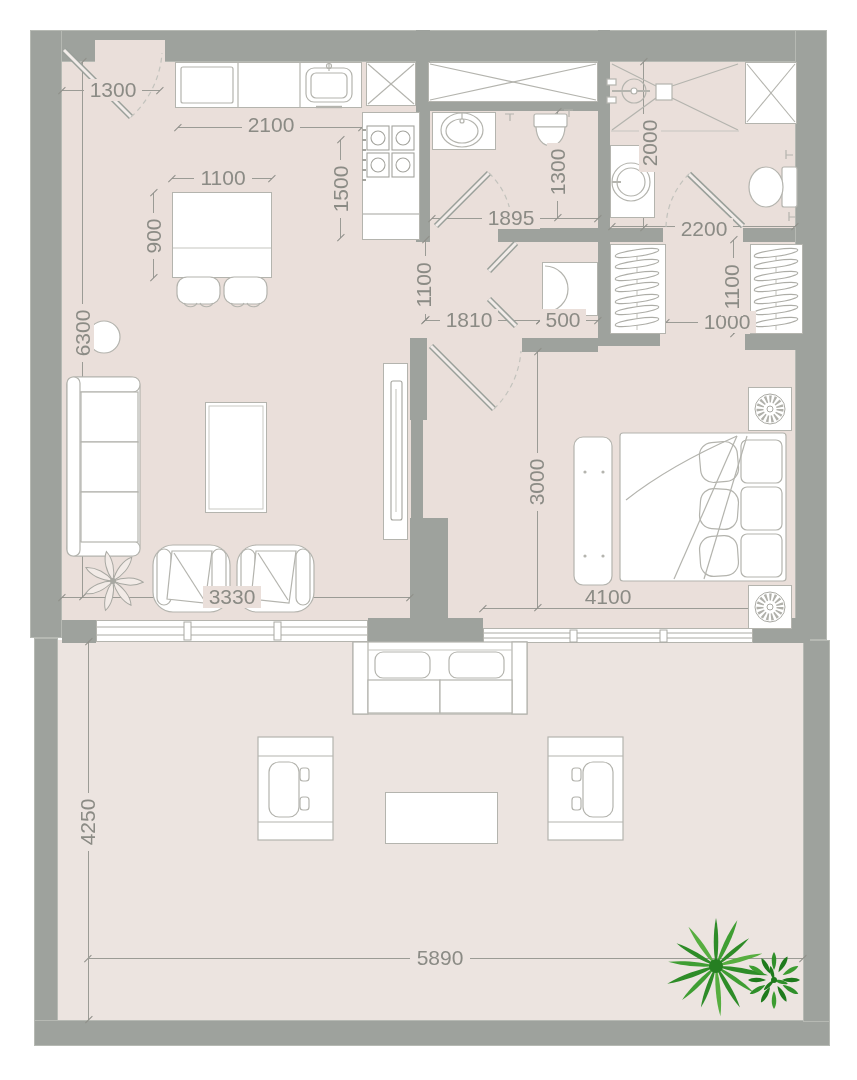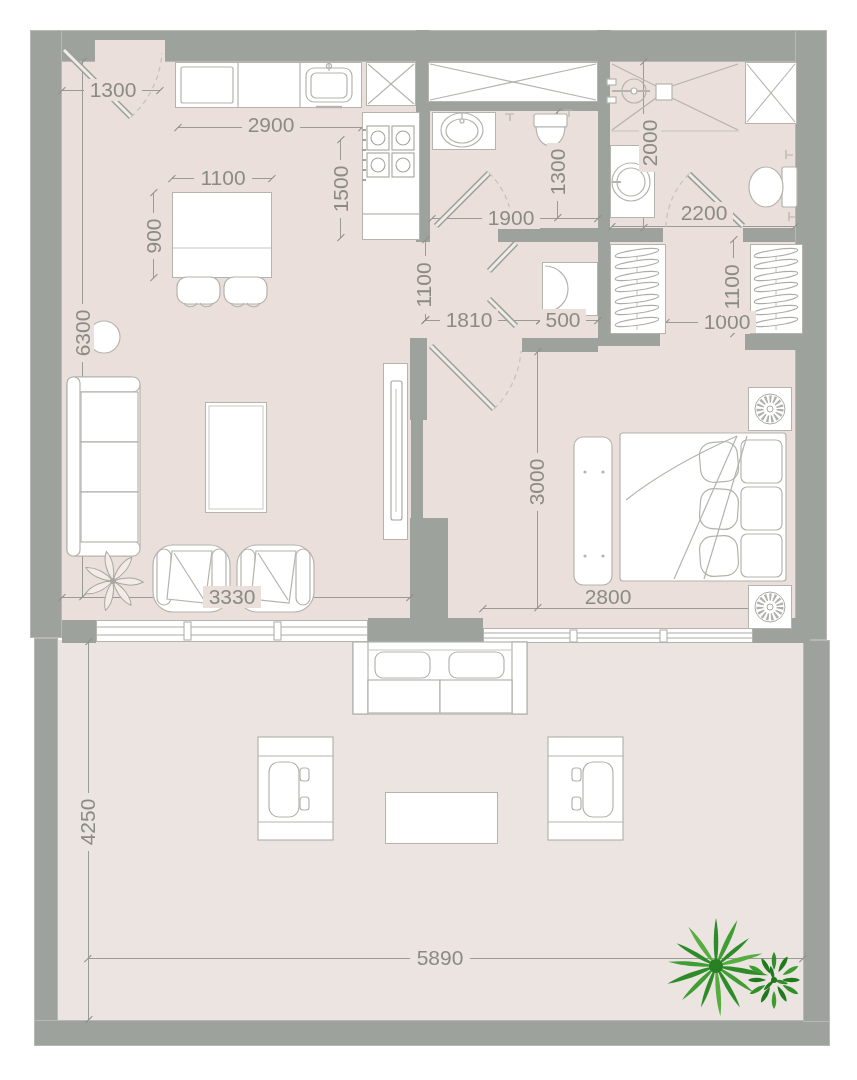--- a/index.html
+++ b/index.html
@@ -381,33 +381,33 @@
       <use href="#bleaf" fill="var(--g4)" transform="rotate(300) translate(9,0)"></use>
       <use href="#bleaf" fill="#3c9c30" transform="rotate(330) translate(10,0)"></use>
       <use href="#bleaf" fill="#2f8f2a" transform="rotate(15) scale(0.8)"></use>
       <use href="#bleaf" fill="var(--g4)" transform="rotate(135) scale(0.8)"></use>
       <use href="#bleaf" fill="var(--g4)" transform="rotate(255) scale(0.8)"></use>
       <circle r="3" fill="var(--g4)"></circle>
     </g>
   </svg>
 
   <div class="dlab" style="left:84px;top:79px;width:56px;">1300</div>
-  <div class="dlab" style="left:242px;top:114px;width:56px;">2900</div>
+  <div class="dlab" style="left:242px;top:114px;width:56px;">2100</div>
   <div class="dlab v" style="left:312px;top:178px;width:56px;">1500</div>
   <div class="dlab" style="left:194px;top:167px;width:56px;">1100</div>
   <div class="dlab v" style="left:131px;top:225px;width:44px;">900</div>
   <div class="dlab v" style="left:54px;top:322px;width:56px;">6300</div>
   <div class="dlab v" style="left:395px;top:274px;width:56px;">1100</div>
-  <div class="dlab" style="left:482px;top:207px;width:56px;">1900</div>
+  <div class="dlab" style="left:482px;top:207px;width:56px;">1895</div>
   <div class="dlab v" style="left:529px;top:161px;width:56px;">1300</div>
   <div class="dlab v" style="left:621px;top:132px;width:56px;">2000</div>
-  <div class="dlab" style="left:675px;top:202px;width:56px;">2200</div>
+  <div class="dlab" style="left:675px;top:218px;width:56px;">2200</div>
   <div class="dlab" style="left:440px;top:309px;width:56px;">1810</div>
   <div class="dlab" style="left:540px;top:309px;width:44px;">500</div>
   <div class="dlab" style="left:698px;top:311px;width:56px;">1000</div>
   <div class="dlab v" style="left:703px;top:276px;width:56px;">1100</div>
   <div class="dlab v" style="left:508px;top:471px;width:56px;">3000</div>
-  <div class="dlab" style="left:579px;top:586px;width:56px;">2800</div>
+  <div class="dlab" style="left:579px;top:586px;width:56px;">4100</div>
   <div class="dlab" style="left:203px;top:586px;width:56px;">3330</div>
   <div class="dlab v t" style="left:59px;top:811px;width:56px;">4250</div>
   <div class="dlab t" style="left:410px;top:947px;width:58px;">5890</div>
 
 </div>
 
 </body></html>

